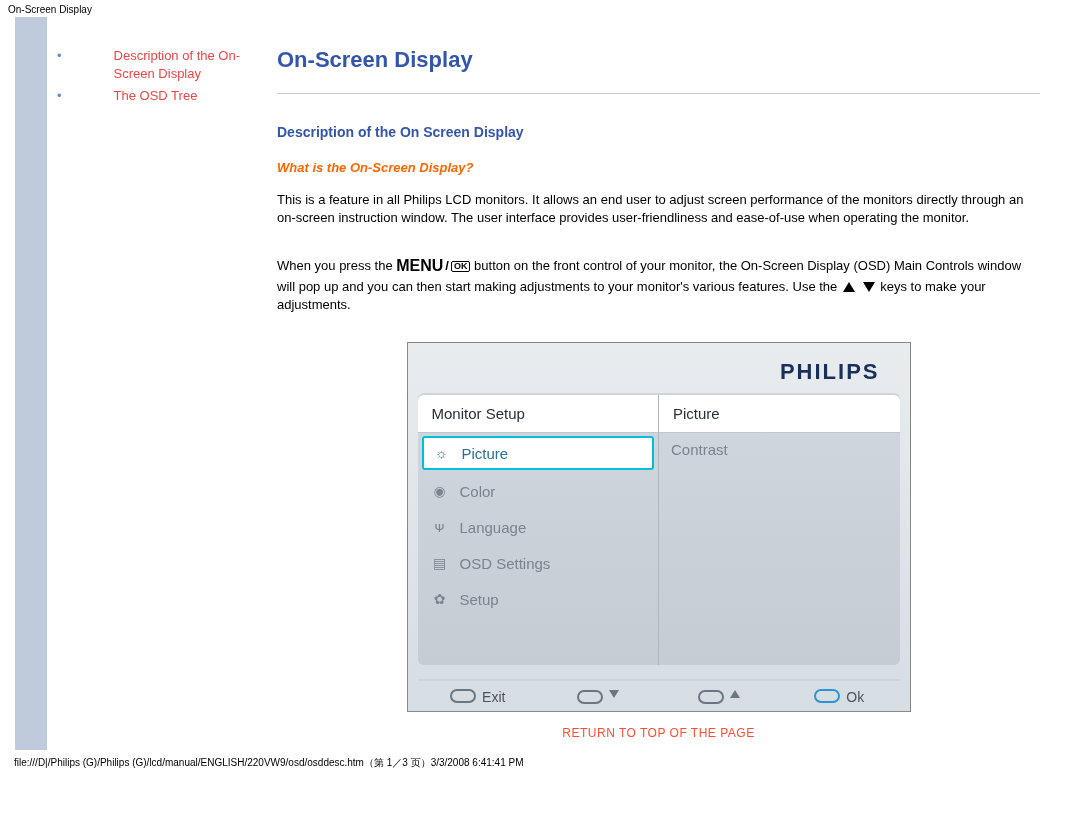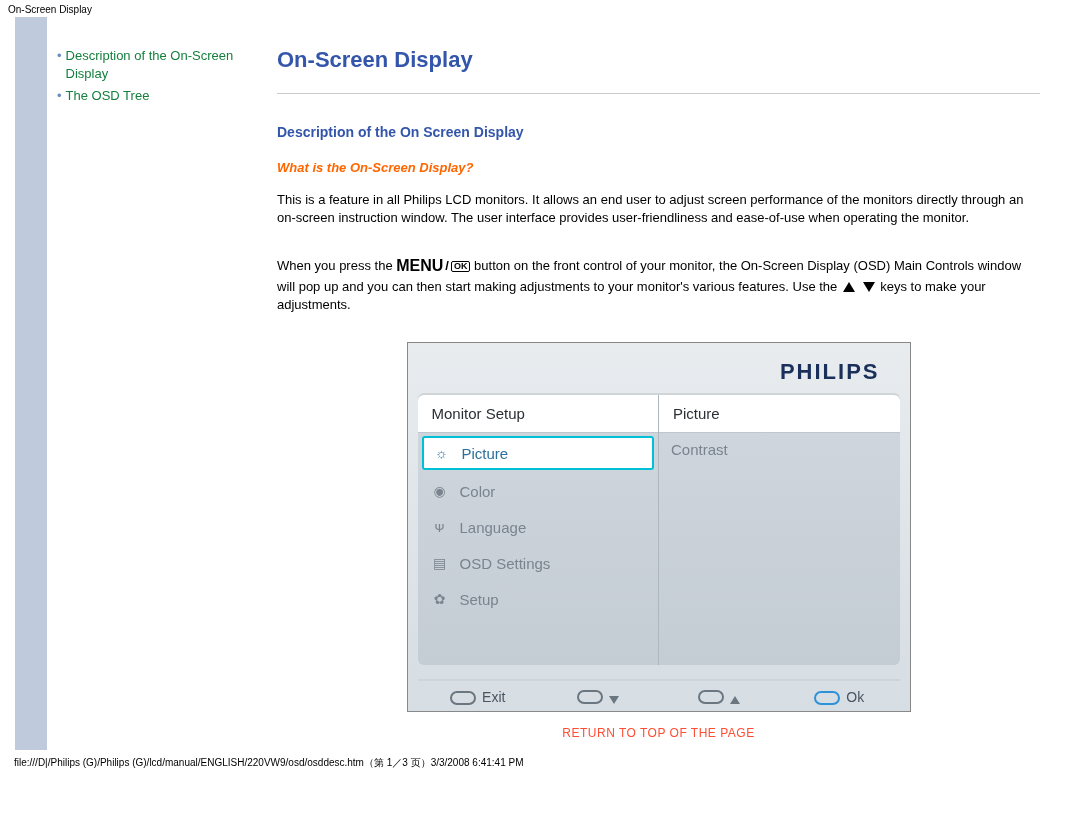--- a/index.html
+++ b/index.html
@@ -33,22 +33,23 @@
     color: #6b8bbf;
     font-size: 13px;
     line-height: 1.4;
   }
   .sidebar .bullet {
     display: flex;
     gap: 4px;
     margin-bottom: 4px;
   }
   .sidebar a {
-    color: #15803d;
+    color: #ef4444;
     text-decoration: none;
+    margin-left: 48px;
   }
   .main {
     flex: 1;
     padding: 30px 40px 10px 0;
   }
   .h1 {
     color: #3355aa;
     font-size: 22px;
     font-weight: bold;
     margin: 0 0 20px 0;
@@ -190,21 +191,21 @@
     display: flex;
     align-items: center;
     margin-top: 14px;
     border-top: 2px solid #cfd4d9;
     padding-top: 8px;
     font-size: 14px;
     color: #4a5560;
   }
   .osd-foot-group {
     display: flex;
-    align-items: flex-end;
+    align-items: flex-start;
     gap: 6px;
     flex: 1;
     justify-content: center;
   }
   .oval {
     width: 22px;
     height: 10px;
     border: 2px solid #6a7680;
     border-radius: 10px;
     display: inline-block;

